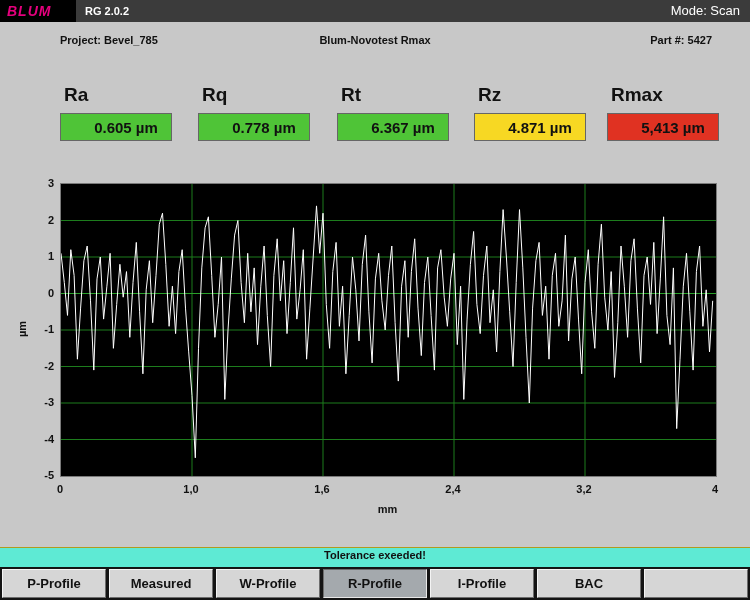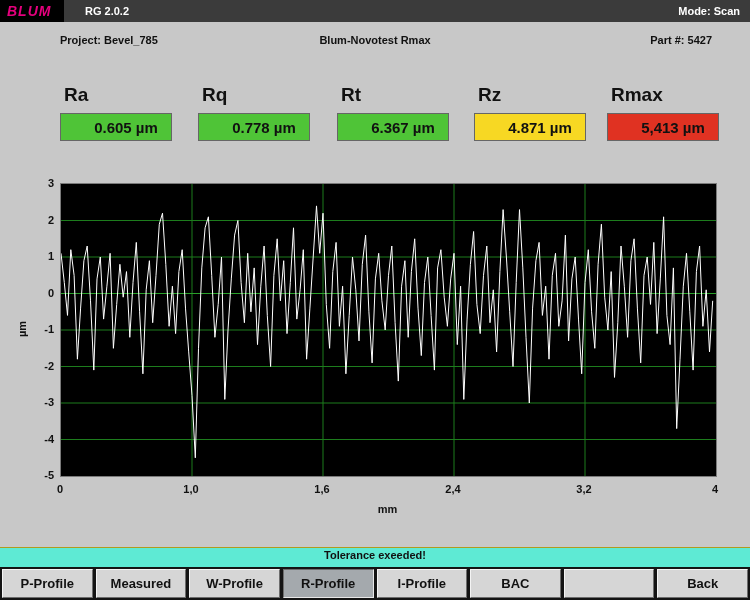--- a/index.html
+++ b/index.html
@@ -5,24 +5,24 @@
   html,body{margin:0;padding:0;}
   body{
     width:750px;height:600px;position:relative;overflow:hidden;
     background:#c8c8c8;
     font-family:"Liberation Sans", sans-serif;
     color:#111;
     -webkit-font-smoothing:antialiased;
   }
   
   .topbar{position:absolute;left:0;top:0;width:750px;height:22px;background:#3b3b3b;}
-  .logo-box{position:absolute;left:0;top:0;width:64px;height:22px;background:#000;display:flex;align-items:center;padding-left:7px;box-sizing:border-box;}
+  .logo-box{position:absolute;left:0;top:0;width:76px;height:22px;background:#000;display:flex;align-items:center;padding-left:7px;box-sizing:border-box;}
   .logo{color:#e6007e;font-weight:bold;font-style:italic;font-size:14px;letter-spacing:1px;}
   .app-version{position:absolute;left:85px;top:0;height:22px;line-height:22px;color:#fff;font-size:11px;font-weight:bold;}
-  .mode{position:absolute;right:10px;top:0;height:22px;line-height:22px;color:#fff;font-size:11px;font-weight:bold;}
+  .mode{position:absolute;right:10px;top:0;height:22px;line-height:22px;color:#fff;font-size:13px;font-weight:normal;}
   
   .info-project{position:absolute;left:60px;top:34px;font-size:11px;font-weight:bold;}
   .info-company{position:absolute;left:0;top:34px;width:750px;text-align:center;font-size:11px;font-weight:bold;}
   .info-part{position:absolute;right:38px;top:34px;font-size:11px;font-weight:bold;}
   
   .metric{position:absolute;top:84px;width:112px;}
   .metric-label{font-size:19px;font-weight:bold;padding-left:4px;}
   .metric-value{margin-top:7px;height:28px;line-height:28px;text-align:center;font-size:15px;font-weight:bold;border:1px solid #666;box-sizing:border-box;padding-left:20px;}
   
   .chart-area{position:absolute;left:0;top:183px;width:750px;height:360px;}
@@ -124,14 +124,13 @@
 </div>
 
 <div class="tabs" id="tabs">
     <div class="tab">P-Profile</div>
     <div class="tab">Measured</div>
     <div class="tab">W-Profile</div>
     <div class="tab active">R-Profile</div>
     <div class="tab">I-Profile</div>
     <div class="tab">BAC</div>
     <div class="tab"></div>
-    <div class="tab">Back</div>
   </div>
 
 </body></html>

